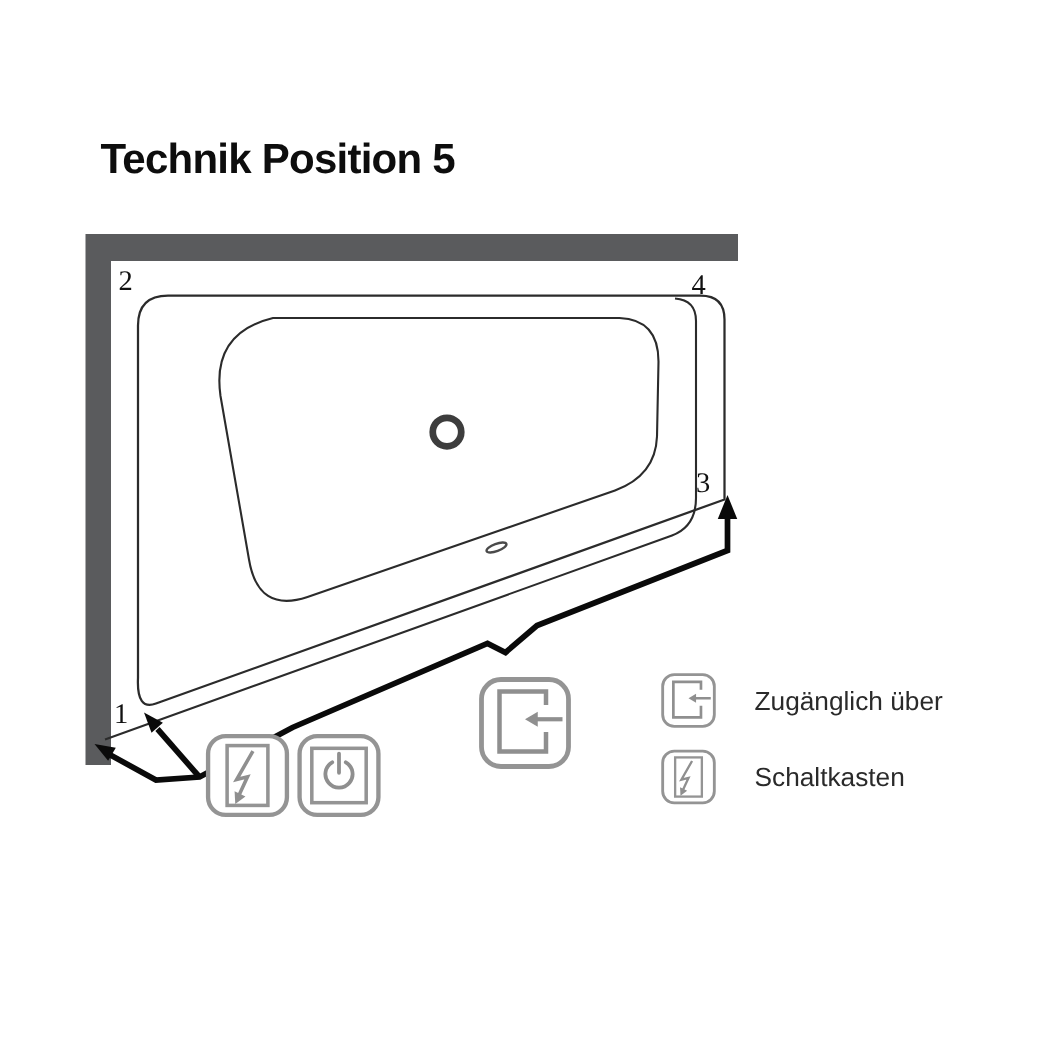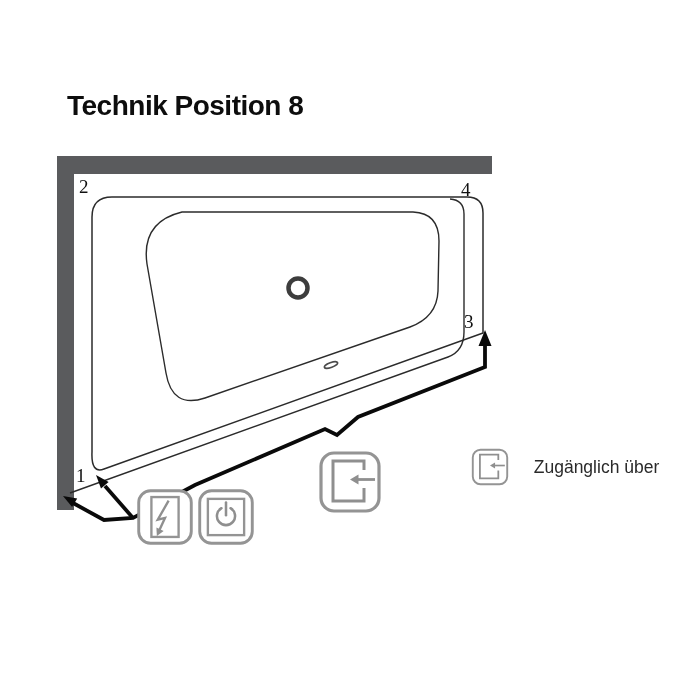--- a/index.html
+++ b/index.html
@@ -15,32 +15,32 @@
   }
   #diagram-svg{position:absolute;left:0;top:0;}
   .corner-label{
     font-family:"Liberation Serif", serif;
     font-size:19px;fill:#111;
   }
   #legend{
     position:absolute;left:440px;top:448px;width:250px;
     display:flex;flex-direction:column;row-gap:13px;
   }
-  .legend-row{display:flex;align-items:center;height:38px;justify-content:center;}
+  .legend-row{display:flex;align-items:center;height:38px;}
   .legend-row svg{flex:0 0 38px;}
   .legend-label{
     margin-left:25px;font-size:17.5px;color:#2a2a2a;white-space:nowrap;
   }
 </style>
 </head>
 <body>
 
 <div id="stage">
 
-  <h1 id="page-title">Technik Position 8</h1>
+  <h1 id="page-title">Technik Position 5</h1>
 
   <svg width="0" height="0" style="position:absolute" aria-hidden="true">
     <defs>
       <symbol id="sym-lightning" viewBox="0 0 64 64">
         <rect x="3" y="3" width="58" height="58" rx="13" fill="#ffffff" stroke="#949494" stroke-width="3.2"></rect>
         <rect x="17" y="10" width="30" height="44" fill="#ffffff" stroke="#949494" stroke-width="2.6"></rect>
         <path d="M 36,14 L 24,35 L 32,33 L 26,46" fill="none" stroke="#8f8f8f" stroke-width="2.6"></path>
         <polygon points="23,53 22.5,43.5 30.5,47.5" fill="#8f8f8f"></polygon>
       </symbol>
       <symbol id="sym-power" viewBox="0 0 64 64">
@@ -90,15 +90,21 @@
     <text class="corner-label" x="76" y="482">1</text>
   </svg>
 
   <div id="legend">
     <div class="legend-row">
       <svg width="38" height="38" viewBox="0 0 64 64">
         <use href="#sym-door"></use>
       </svg>
       <span class="legend-label">Zugänglich über</span>
     </div>
+    <div class="legend-row">
+      <svg width="38" height="38" viewBox="0 0 64 64">
+        <use href="#sym-lightning"></use>
+      </svg>
+      <span class="legend-label">Schaltkasten</span>
+    </div>
   </div>
 
 </div>
 
 </body></html>

